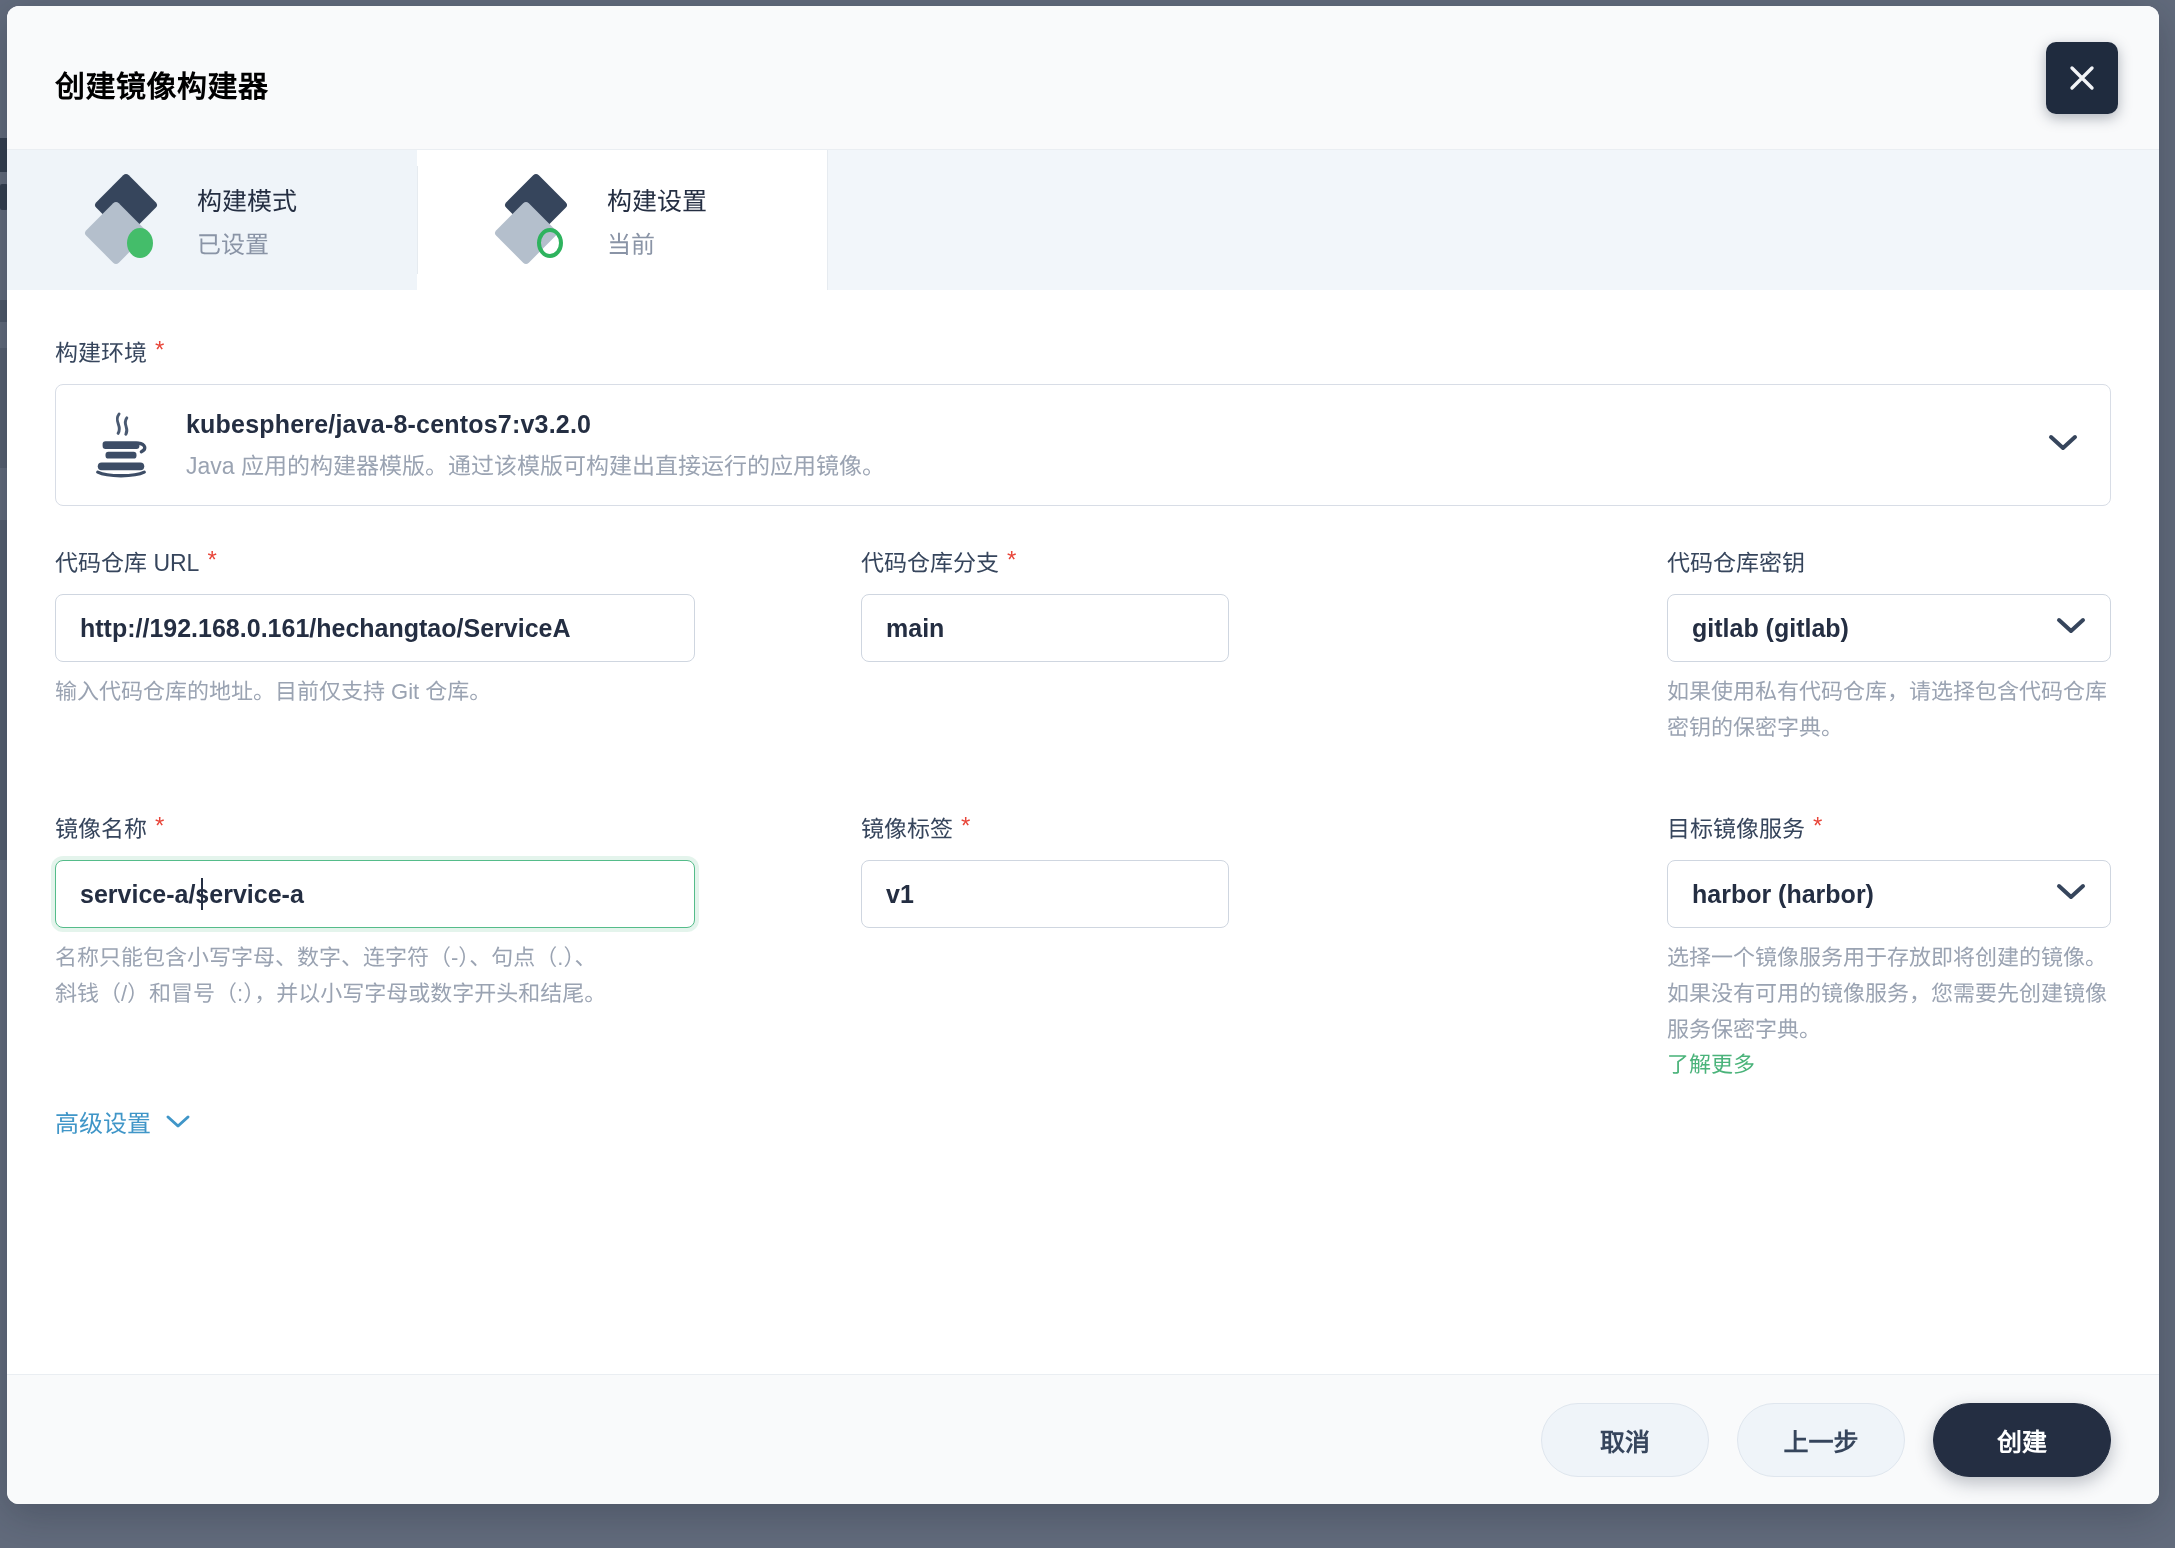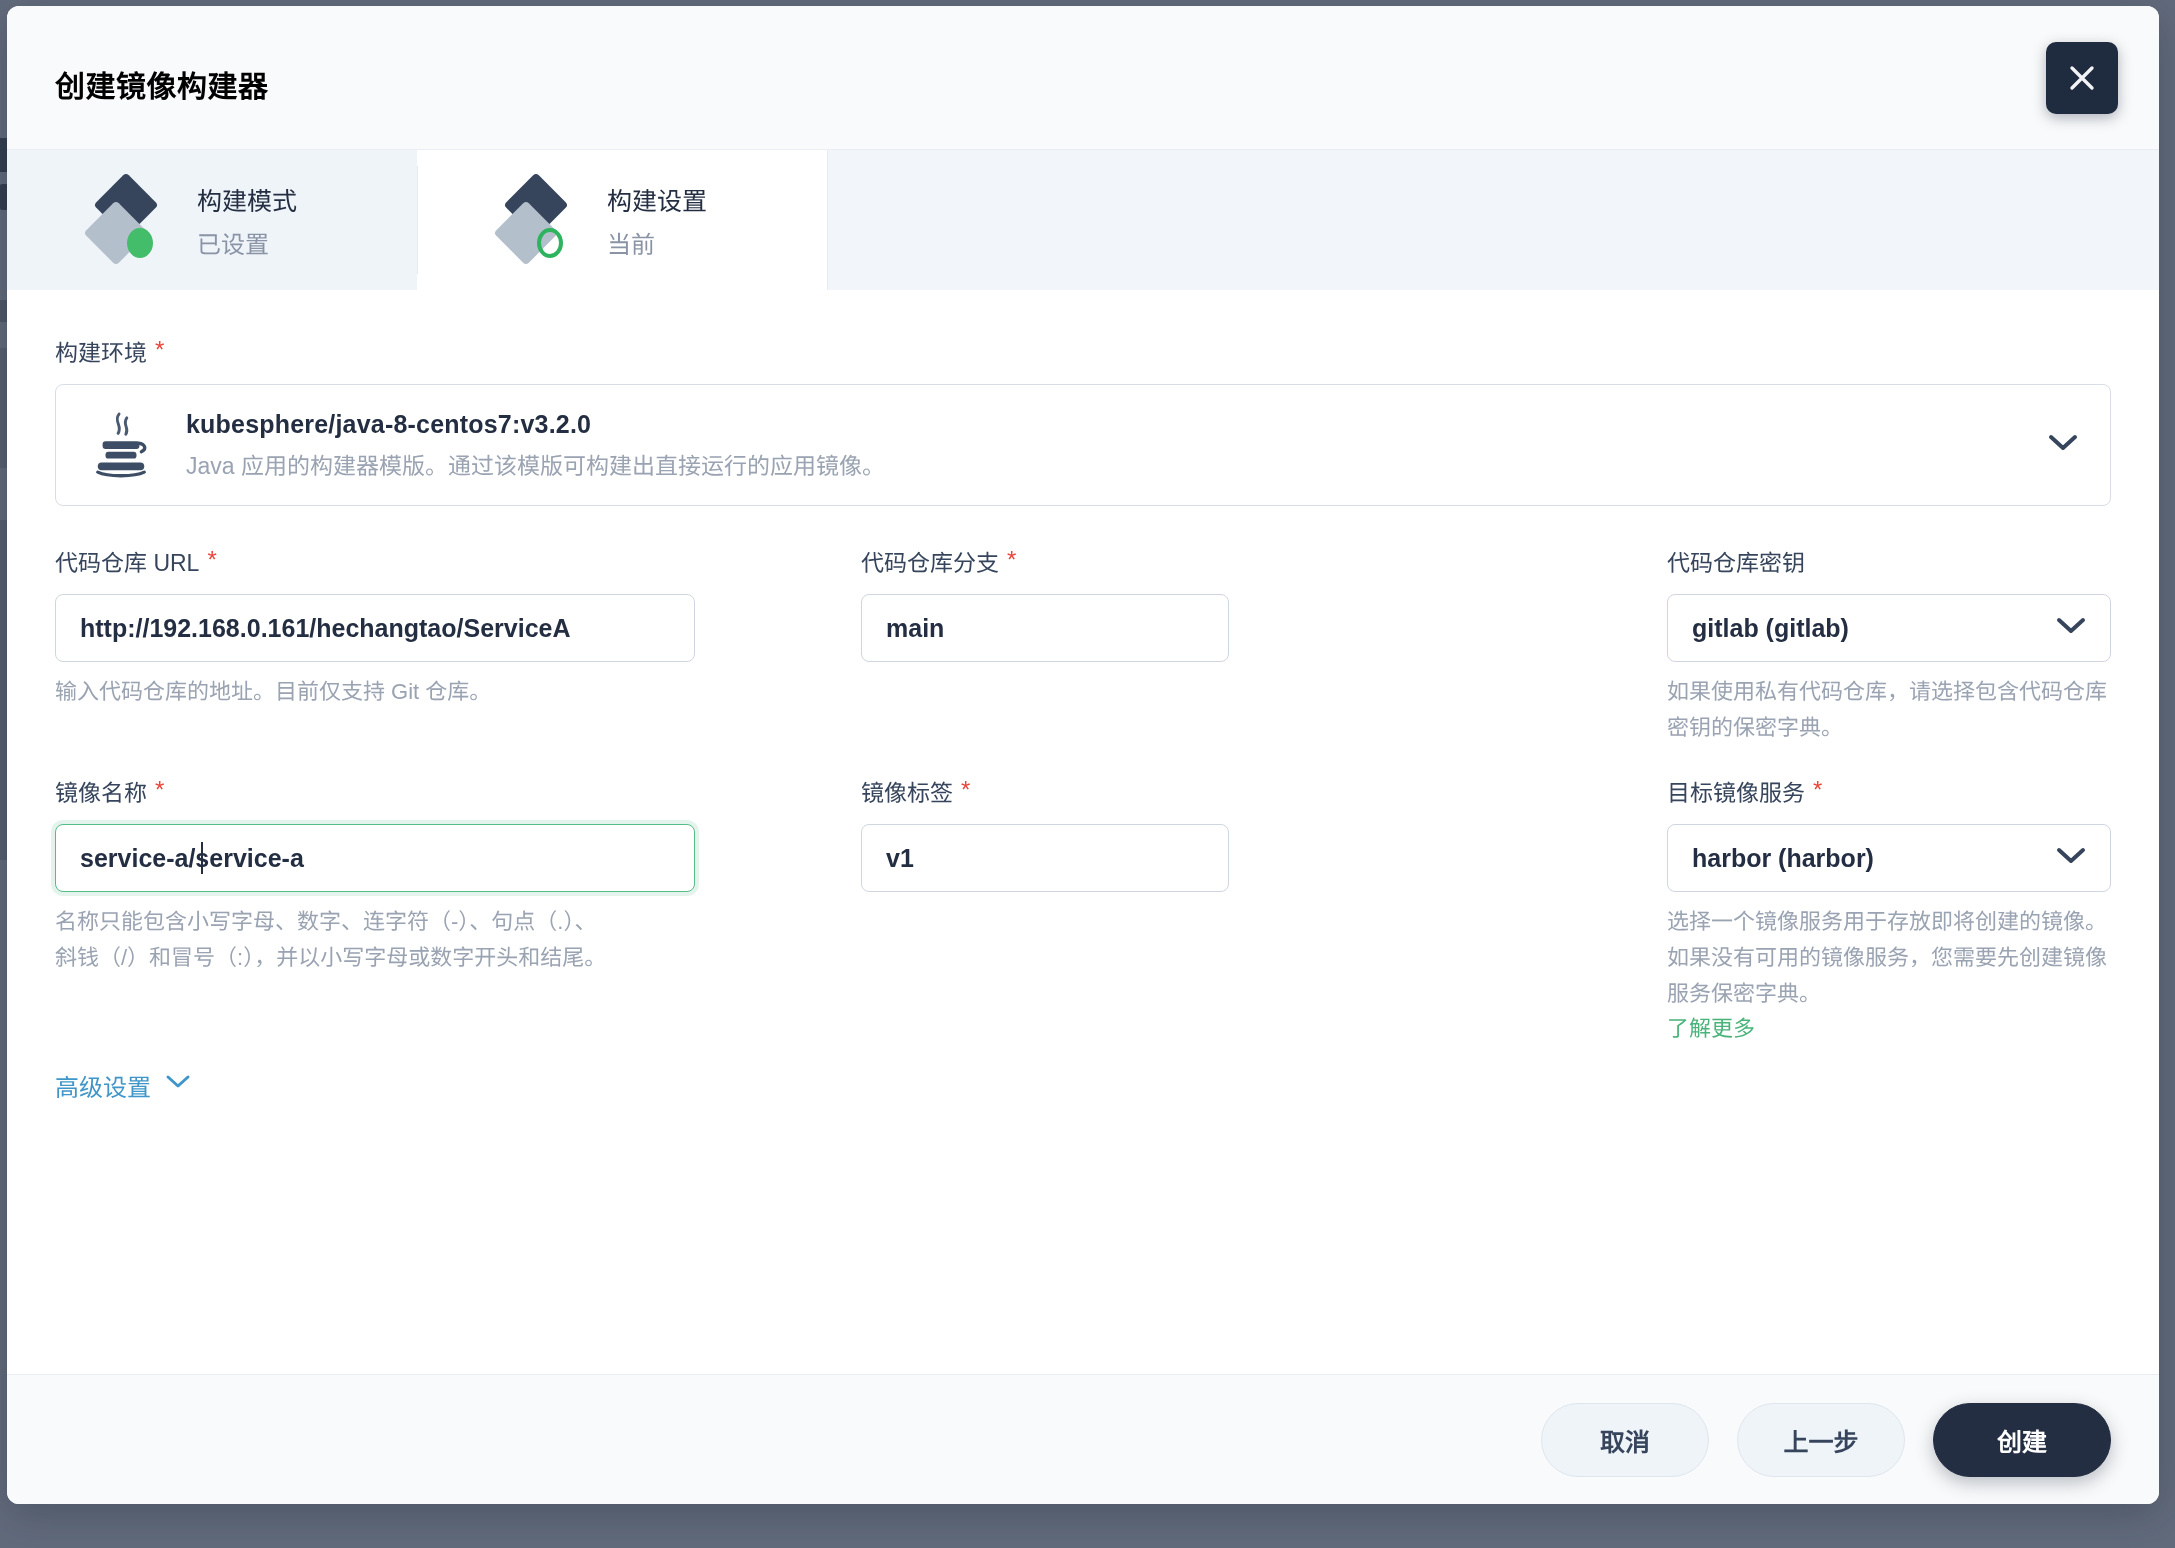--- a/index.html
+++ b/index.html
@@ -218,20 +218,21 @@
     right: 32px;
     top: 50%;
     transform: translateY(-50%);
   }
 
   
   .grid-row {
     display: grid;
     grid-template-columns: 640px 166px 640px 166px 1fr;
     align-items: start;
+    margin-top: 36px;
   }
   .col { display: flex; flex-direction: column; }
 
   .input-wrap { position: relative; }
   .text-input {
     width: 100%;
     height: 68px;
     border: 1px solid #cfd6e0;
     border-radius: 8px;
     background: #fff;
@@ -285,20 +286,21 @@
     color: #4ab37a;
     text-decoration: none;
     cursor: pointer;
   }
 
   .row-gap { height: 28px; }
 
   .advanced {
     margin-top: 22px;
     display: inline-flex;
+    align-items: center;
     gap: 14px;
     font-size: 24px;
     color: #4096c8;
     cursor: pointer;
   }
 
   
   .modal-footer {
     flex: 0 0 auto;
     height: 130px;

